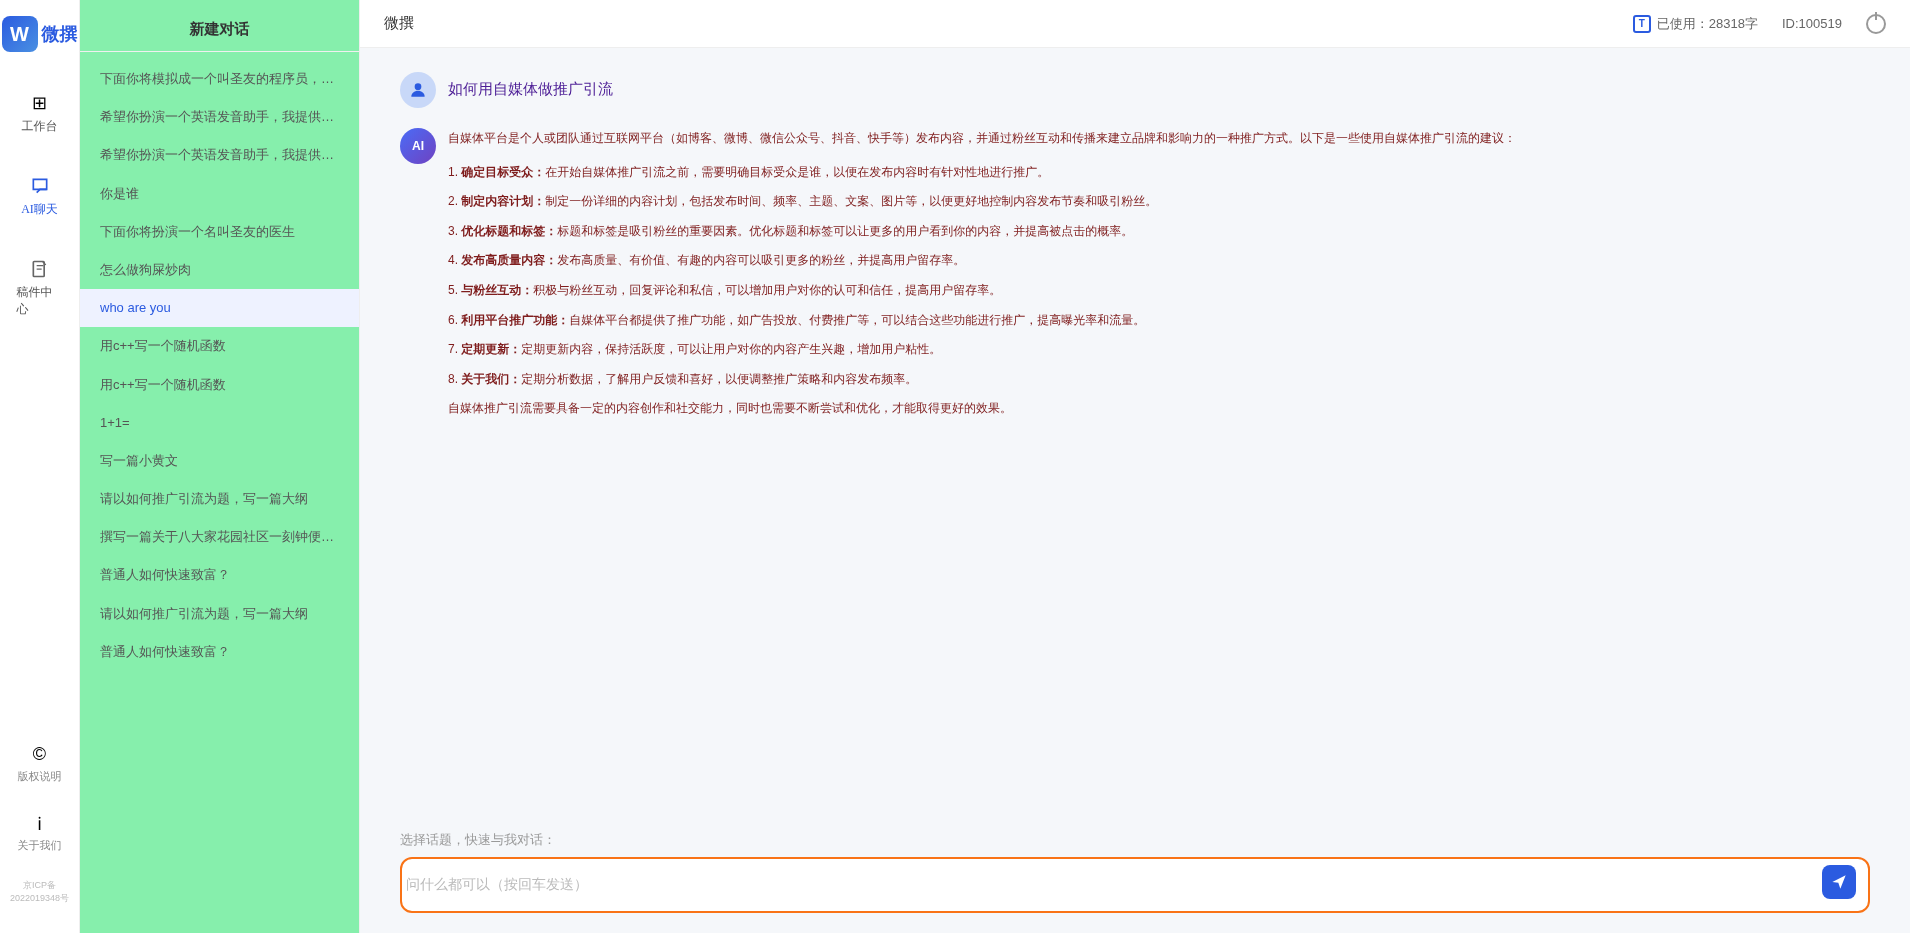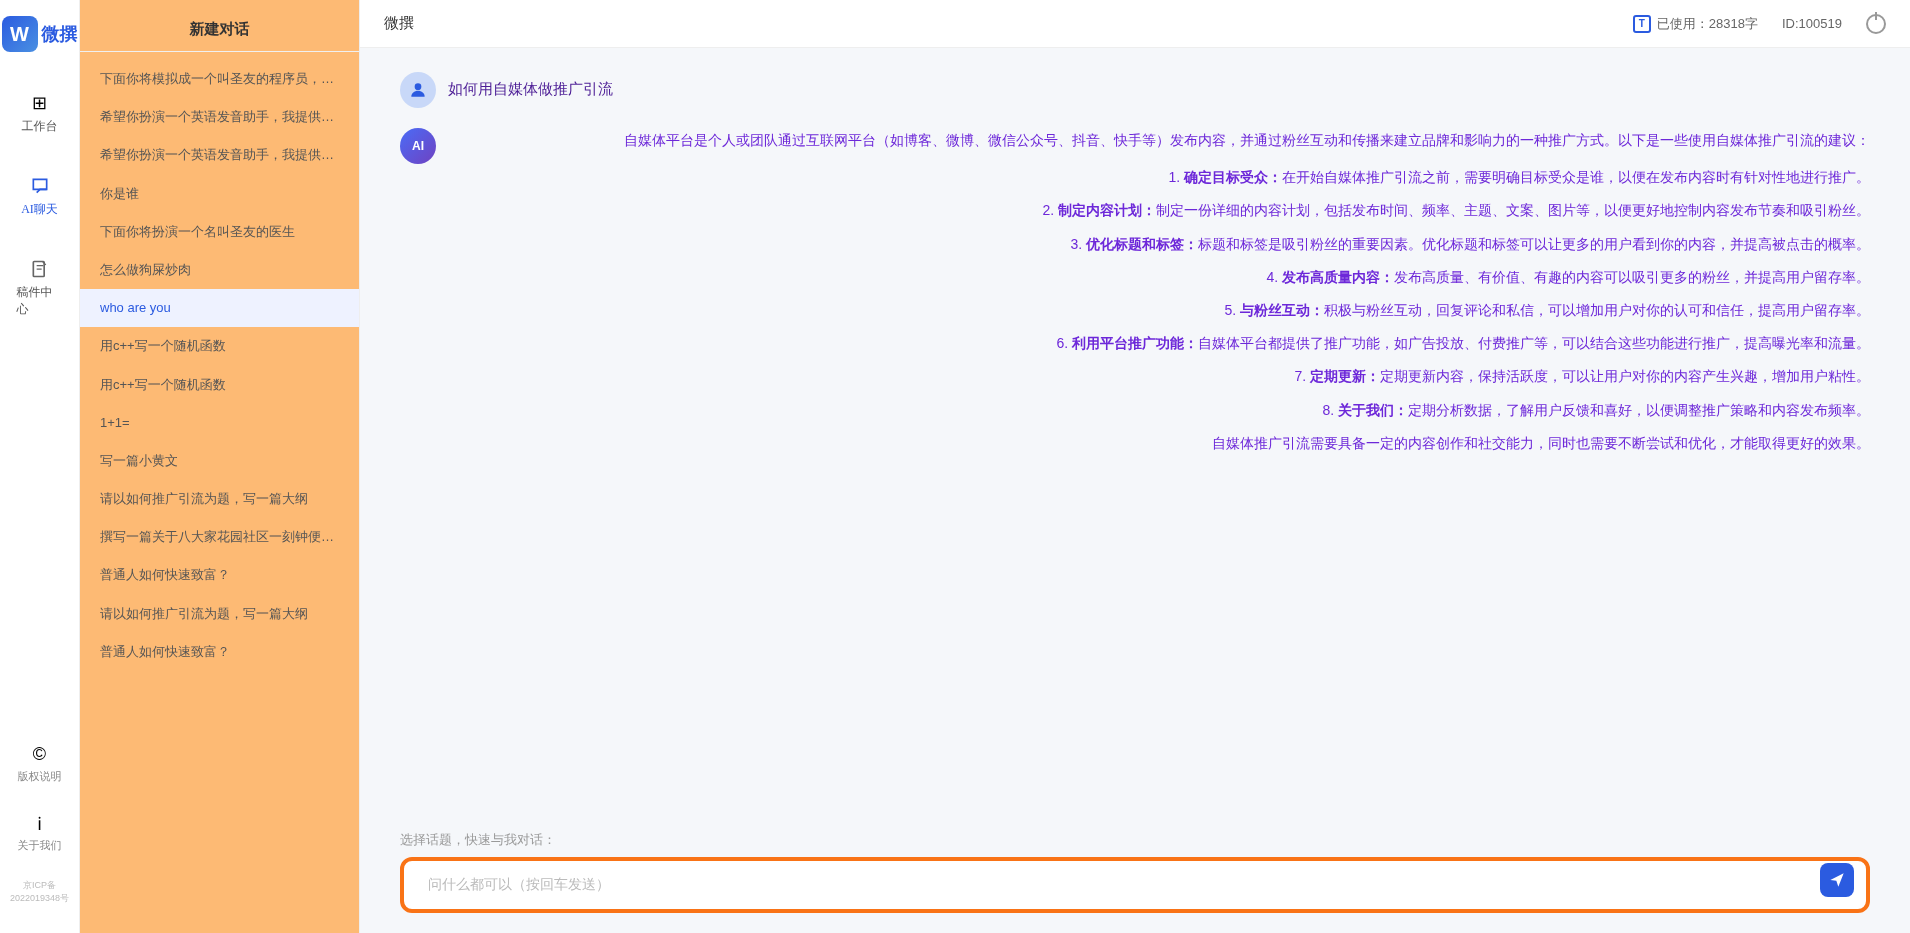--- a/index.html
+++ b/index.html
@@ -76,21 +76,21 @@
       cursor: pointer;
       padding: 6px 10px;
       border-radius: 8px;
     }
     .nav-bottom-item .nav-label { font-size: 11px; color: #888; }
     .icp-text { font-size: 9px; color: #bbb; text-align: center; padding: 4px 4px 0; }
 
     
     .sidebar {
       width: 280px;
-      background: #fdba74;
+      background: #86efac;
       border-right: 1px solid #eee;
       display: flex;
       flex-direction: column;
       overflow: hidden;
       flex-shrink: 0;
     }
     .sidebar-header {
       padding: 20px 16px 12px;
       border-bottom: 1px solid #f0f0f0;
     }
@@ -232,46 +232,45 @@
       max-width: calc(100% - 48px);
     }
     .user-msg {
       font-size: 15px;
       color: #4c1d95;
       font-weight: 500;
       padding-top: 8px;
     }
     .ai-msg {
       background: transparent;
-      font-size: 14px;
-      color: #6d28d9;
+      font-size: 12px;
+      color: #7f1d1d;
       line-height: 1.8;
-      text-align: right;
     }
     .ai-msg p {
       margin-bottom: 8px;
     }
     .ai-msg .intro { margin-bottom: 12px; }
 
     
     .input-section {
       padding: 12px 40px 20px;
       background: #f5f7fa;
       flex-shrink: 0;
     }
     .quick-topics {
       font-size: 13px;
       color: #999;
       margin-bottom: 8px;
     }
     .input-box {
       background: #fff;
-      border: 4px solid #f97316;
+      border: 2px solid #f97316;
       border-radius: 12px;
-      padding: 14px 50px 14px 24px;
+      padding: 14px 50px 14px 4px;
       position: relative;
       min-height: 56px;
       display: flex;
       align-items: center;
     }
     .input-placeholder {
       font-size: 14px;
       color: #bbb;
     }
     .send-btn {

